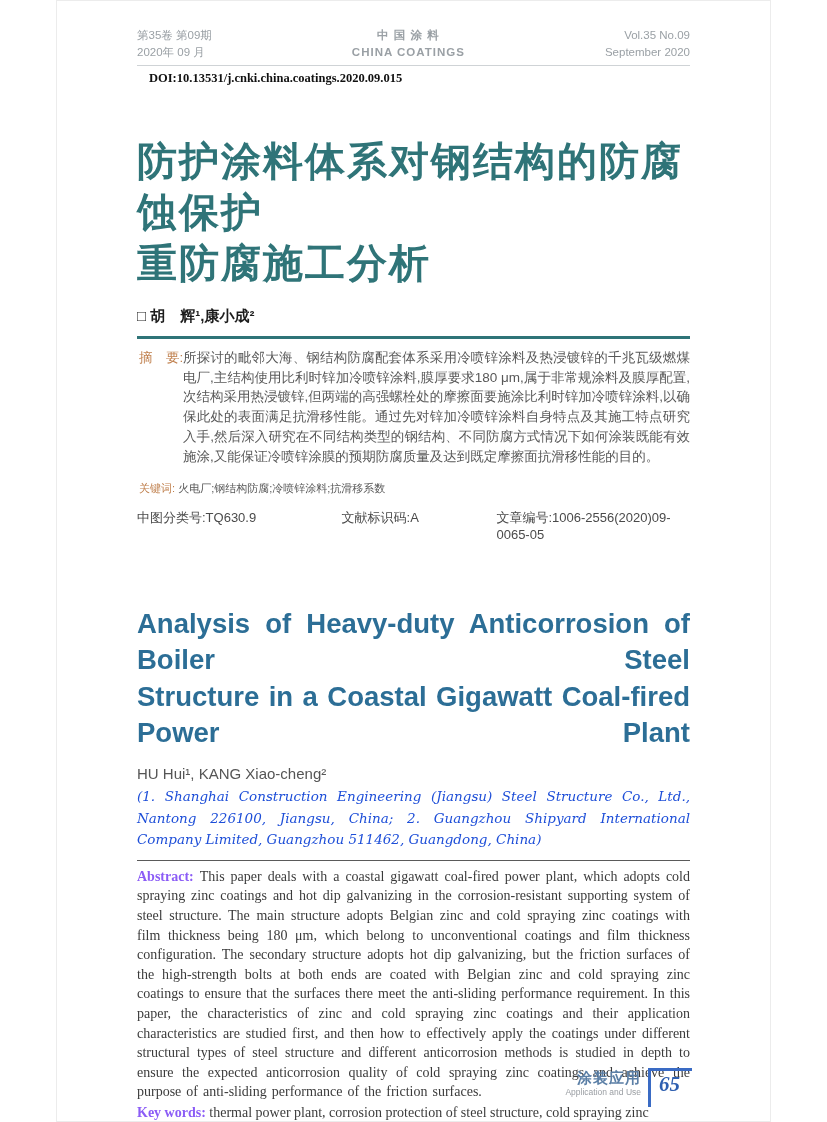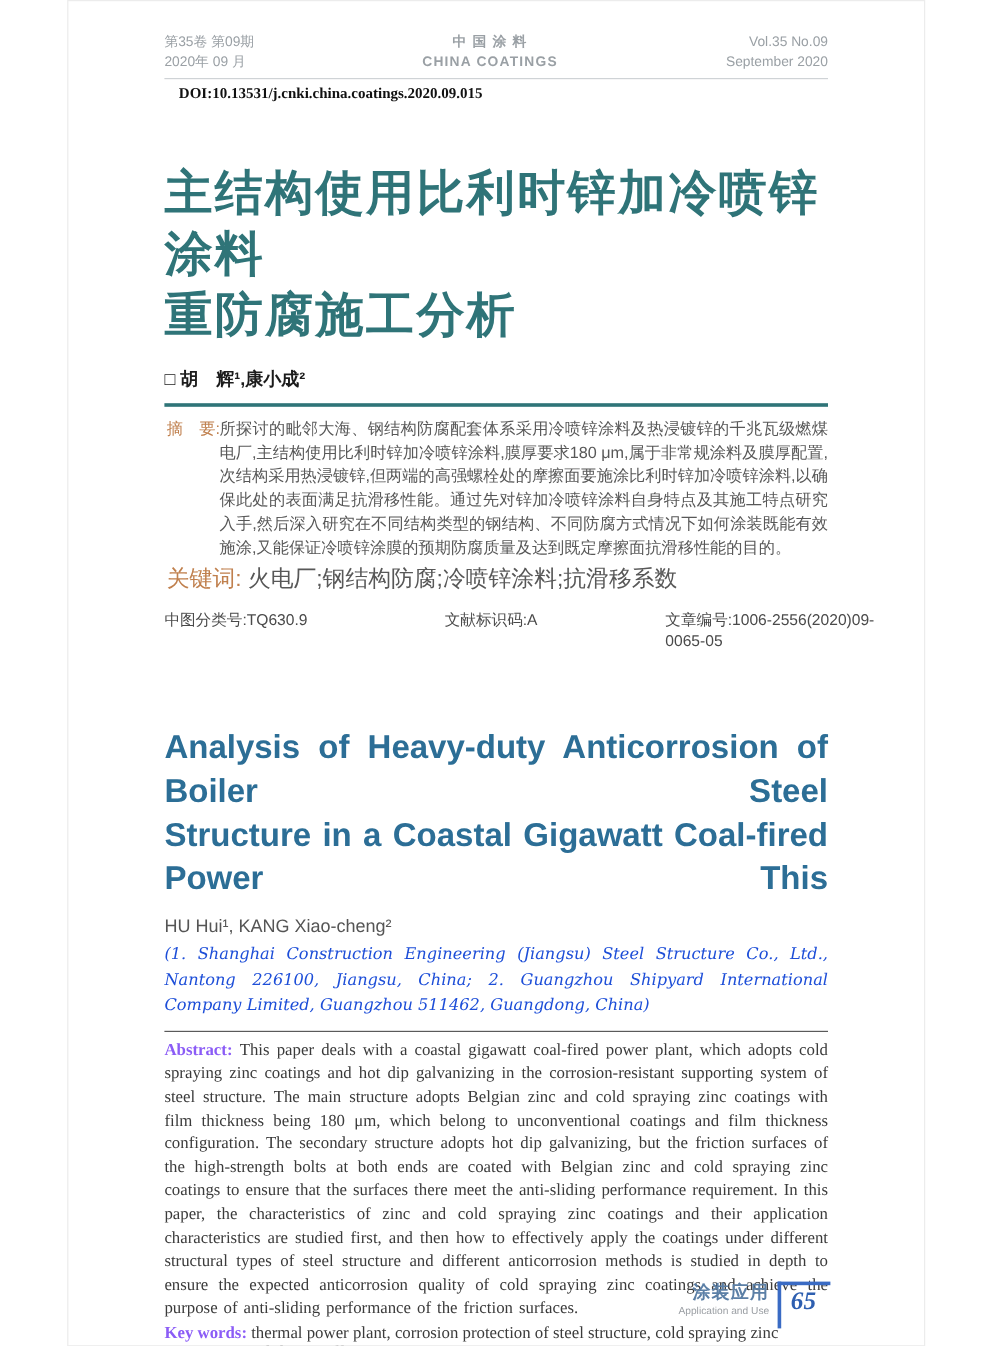--- a/index.html
+++ b/index.html
@@ -39,25 +39,25 @@
   .zh-authors { margin-top:18px; font-size:15px; font-weight:bold; color:#1c1c1c; }
   .zh-affil   { margin-top:5px; padding-left:22px; font-size:13.5px; color:#222; }
   .teal-rule  { margin-top:10px; height:3px; background:#2F7478; }
 
   
   .zh-abs {
     position:relative; margin-top:9px; padding-left:46px;
     font-size:13.5px; color:#585858; line-height:1.47; text-align:justify;
   }
   .zh-abs .lbl { position:absolute; left:2px; top:0; color:#C0804E; }
-  .zh-kw { margin-top:2px; font-size:19px; color:#585858; padding-left:2px; }
+  .zh-kw { margin-top:14px; font-size:11px; color:#585858; padding-left:2px; }
   .zh-kw .lbl { color:#C0804E; }
   .clc-row {
     margin-top:13px; display:grid; grid-template-columns:37% 28% 35%;
-    font-size:13px; color:#4a4a4a;gap:29px;
+    font-size:13px; color:#4a4a4a;
   }
 
   
   .en-title {
     margin-top:64px;
     color:#2C6E96; font-weight:bold;
     font-size:27.5px; line-height:1.33;
   }
   .en-title .line { text-align:justify; text-align-last:justify; }
   .en-authors { margin-top:13px; font-size:15px; color:#555; }
@@ -124,21 +124,21 @@
         <div>CHINA COATINGS</div>
       </div>
       <div class="col-r">
         <div>Vol.35 No.09</div>
         <div>September 2020</div>
       </div>
     </div>
     <div class="doi">DOI:10.13531/j.cnki.china.coatings.2020.09.015</div>
 
     <div class="zh-title">
-      <div>主结构使用比利时锌加冷喷锌涂料</div>
+      <div>防护涂料体系对钢结构的防腐蚀保护</div>
       <div>重防腐施工分析</div>
     </div>
     <div class="zh-authors">□ 胡　辉¹,康小成²</div>
     <div class="teal-rule"></div>
 
     <div class="zh-abs">
       <span class="lbl">摘　要:</span>
       <span>所探讨的毗邻大海、钢结构防腐配套体系采用冷喷锌涂料及热浸镀锌的千兆瓦级燃煤电厂,主结构使用比利时锌加冷喷锌涂料,膜厚要求180 μm,属于非常规涂料及膜厚配置,次结构采用热浸镀锌,但两端的高强螺栓处的摩擦面要施涂比利时锌加冷喷锌涂料,以确保此处的表面满足抗滑移性能。通过先对锌加冷喷锌涂料自身特点及其施工特点研究入手,然后深入研究在不同结构类型的钢结构、不同防腐方式情况下如何涂装既能有效施涂,又能保证冷喷锌涂膜的预期防腐质量及达到既定摩擦面抗滑移性能的目的。</span>
     </div>
     <div class="zh-kw">
@@ -146,21 +146,21 @@
       <span>火电厂;钢结构防腐;冷喷锌涂料;抗滑移系数</span>
     </div>
     <div class="clc-row">
       <span>中图分类号:TQ630.9</span>
       <span>文献标识码:A</span>
       <span>文章编号:1006-2556(2020)09-0065-05</span>
     </div>
 
     <div class="en-title">
       <div class="line">Analysis of Heavy-duty Anticorrosion of Boiler Steel</div>
-      <div class="line">Structure in a Coastal Gigawatt Coal-fired Power This</div>
+      <div class="line">Structure in a Coastal Gigawatt Coal-fired Power Plant</div>
     </div>
     <div class="en-authors">HU Hui¹, KANG Xiao-cheng²</div>
     <div class="en-affil">(1. Shanghai Construction Engineering (Jiangsu) Steel Structure Co., Ltd., Nantong 226100, Jiangsu, China; 2. Guangzhou Shipyard International Company Limited, Guangzhou 511462, Guangdong, China)</div>
     <div class="dark-rule"></div>
 
     <div class="en-abs">
       <span class="lbl">Abstract: </span><span>This paper deals with a coastal gigawatt coal-fired power plant, which adopts cold spraying zinc coatings and hot dip galvanizing in the corrosion-resistant supporting system of steel structure. The main structure adopts Belgian zinc and cold spraying zinc coatings with film thickness being 180 μm, which belong to unconventional coatings and film thickness configuration. The secondary structure adopts hot dip galvanizing, but the friction surfaces of the high-strength bolts at both ends are coated with Belgian zinc and cold spraying zinc coatings to ensure that the surfaces there meet the anti-sliding performance requirement. In this paper, the characteristics of zinc and cold spraying zinc coatings and their application characteristics are studied first, and then how to effectively apply the coatings under different structural types of steel structure and different anticorrosion methods is studied in depth to ensure the expected anticorrosion quality of cold spraying zinc coatings and achieve the purpose of anti-sliding performance of the friction surfaces.</span>
     </div>
     <div class="en-kw">
       <span class="lbl">Key words: </span><span>thermal power plant, corrosion protection of steel structure, cold spraying zinc coatings, anti-sliding coefficient</span>

